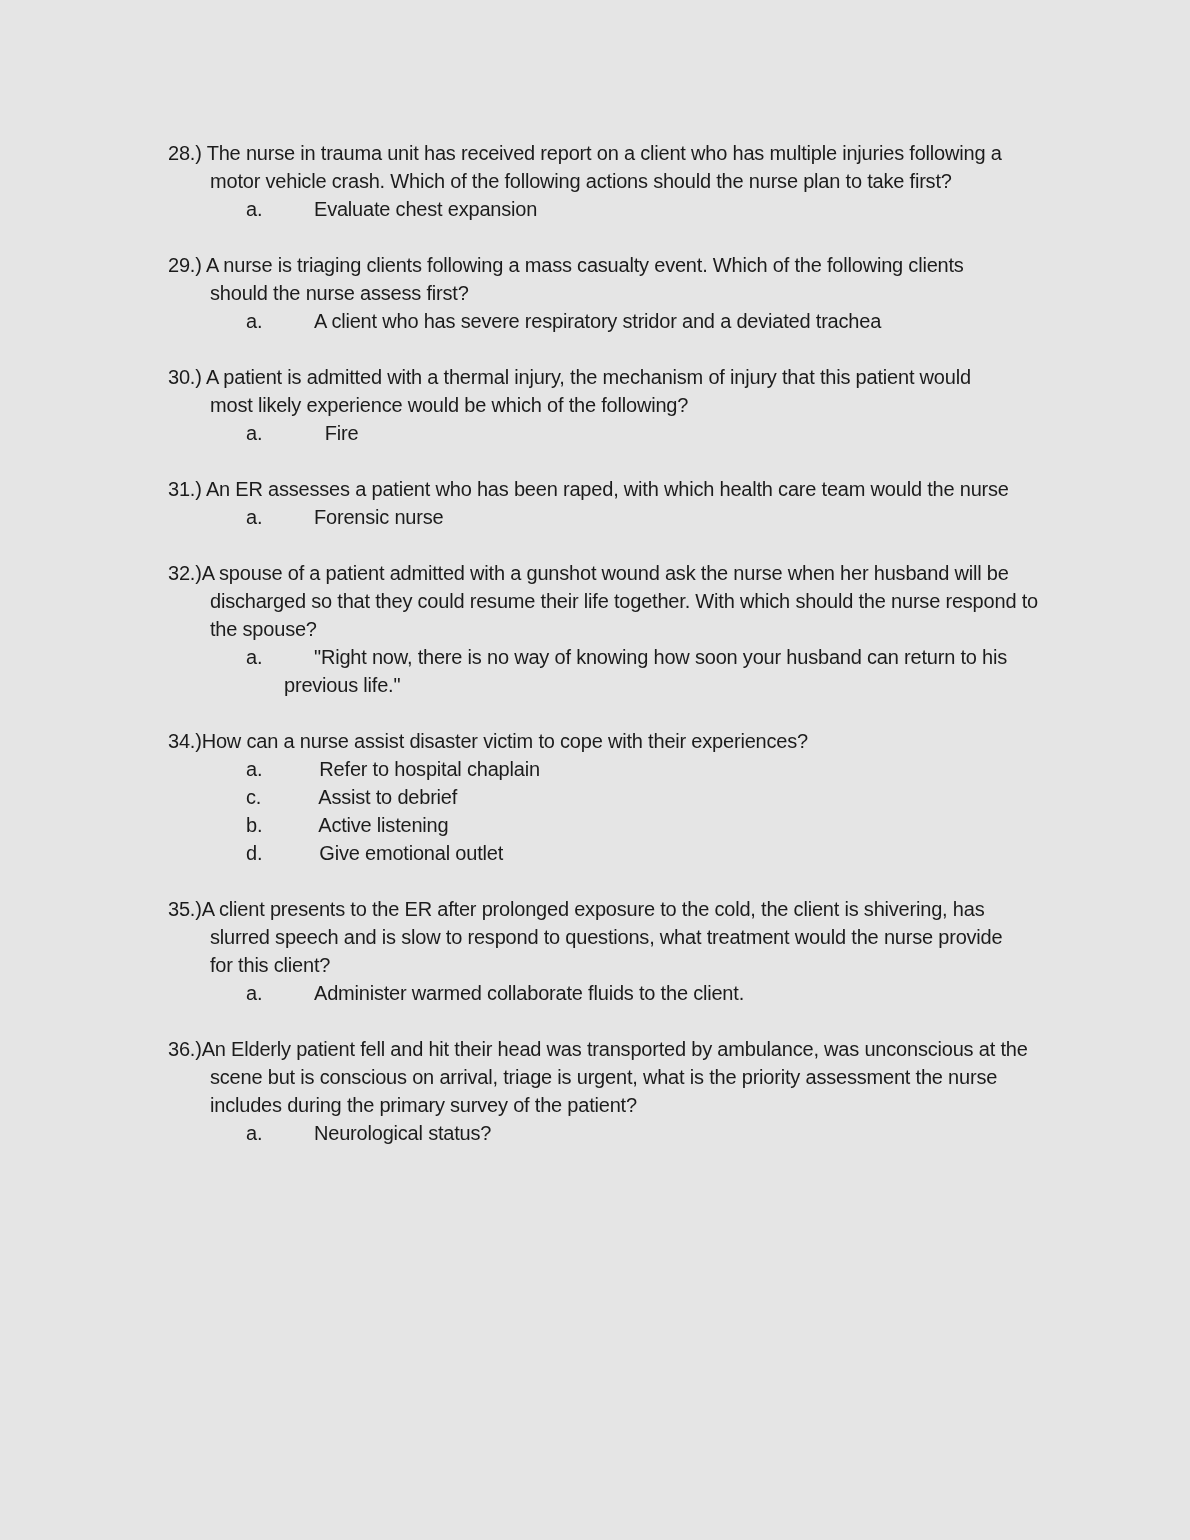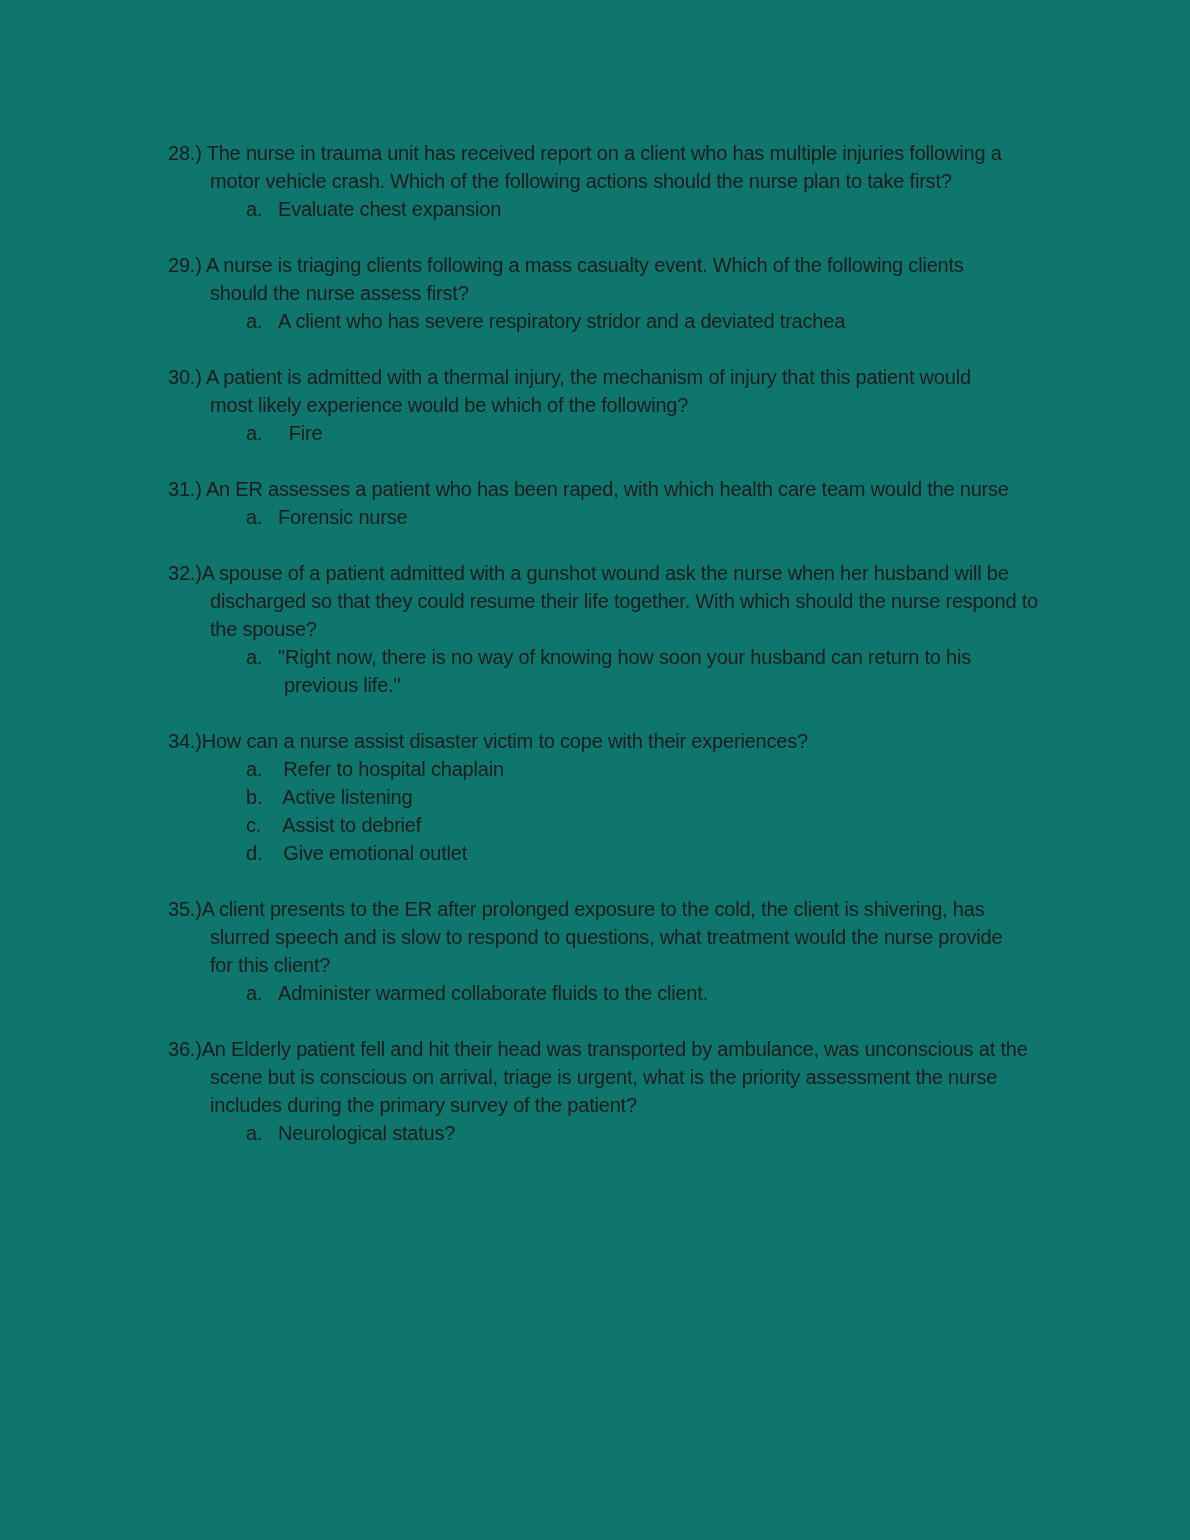--- a/index.html
+++ b/index.html
@@ -4,21 +4,21 @@
 <style>
   html, body {
     margin: 0;
     padding: 0;
     background: #ffffff;
   }
   .page {
     position: relative;
     width: 1190px;
     height: 1540px;
-    background: #0f766e;
+    background: #e5e5e5;
     overflow: hidden;
     font-family: "Liberation Sans", "DejaVu Sans", sans-serif;
     font-size: 20px;
     line-height: 28px;
     letter-spacing: -0.2px;
     color: #1c1c1c;
   }
   .content {
     position: absolute;
     left: 210px;
@@ -38,20 +38,21 @@
     margin-left: 36px;
     white-space: pre;
   }
   .option .letter {
     display: inline-block;
     width: 32px;
     white-space: pre;
   }
   .option .opt-text {
     white-space: pre;
+    margin-left: 36px;
   }
   .opt-cont {
     margin-left: 74px;
     white-space: pre;
   }
 </style>
 </head>
 <body>
 
 <div class="page">
@@ -78,22 +79,22 @@
       <div class="question">
         <div class="stem-line first">32.)A spouse of a patient admitted with a gunshot wound ask the nurse when her husband will be</div>
         <div class="stem-line">discharged so that they could resume their life together. With which should the nurse respond to</div>
         <div class="stem-line">the spouse?</div>
         <div class="option"><span class="letter">a.</span><span class="opt-text">"Right now, there is no way of knowing how soon your husband can return to his</span></div>
         <div class="opt-cont">previous life."</div>
       </div>
       <div class="question">
         <div class="stem-line first">34.)How can a nurse assist disaster victim to cope with their experiences?</div>
         <div class="option"><span class="letter">a.</span><span class="opt-text"> Refer to hospital chaplain</span></div>
+        <div class="option"><span class="letter">c.</span><span class="opt-text"> Assist to debrief</span></div>
         <div class="option"><span class="letter">b.</span><span class="opt-text"> Active listening</span></div>
-        <div class="option"><span class="letter">c.</span><span class="opt-text"> Assist to debrief</span></div>
         <div class="option"><span class="letter">d.</span><span class="opt-text"> Give emotional outlet</span></div>
       </div>
       <div class="question">
         <div class="stem-line first">35.)A client presents to the ER after prolonged exposure to the cold, the client is shivering, has</div>
         <div class="stem-line">slurred speech and is slow to respond to questions, what treatment would the nurse provide</div>
         <div class="stem-line">for this client?</div>
         <div class="option"><span class="letter">a.</span><span class="opt-text">Administer warmed collaborate fluids to the client.</span></div>
       </div>
       <div class="question">
         <div class="stem-line first">36.)An Elderly patient fell and hit their head was transported by ambulance, was unconscious at the</div>

